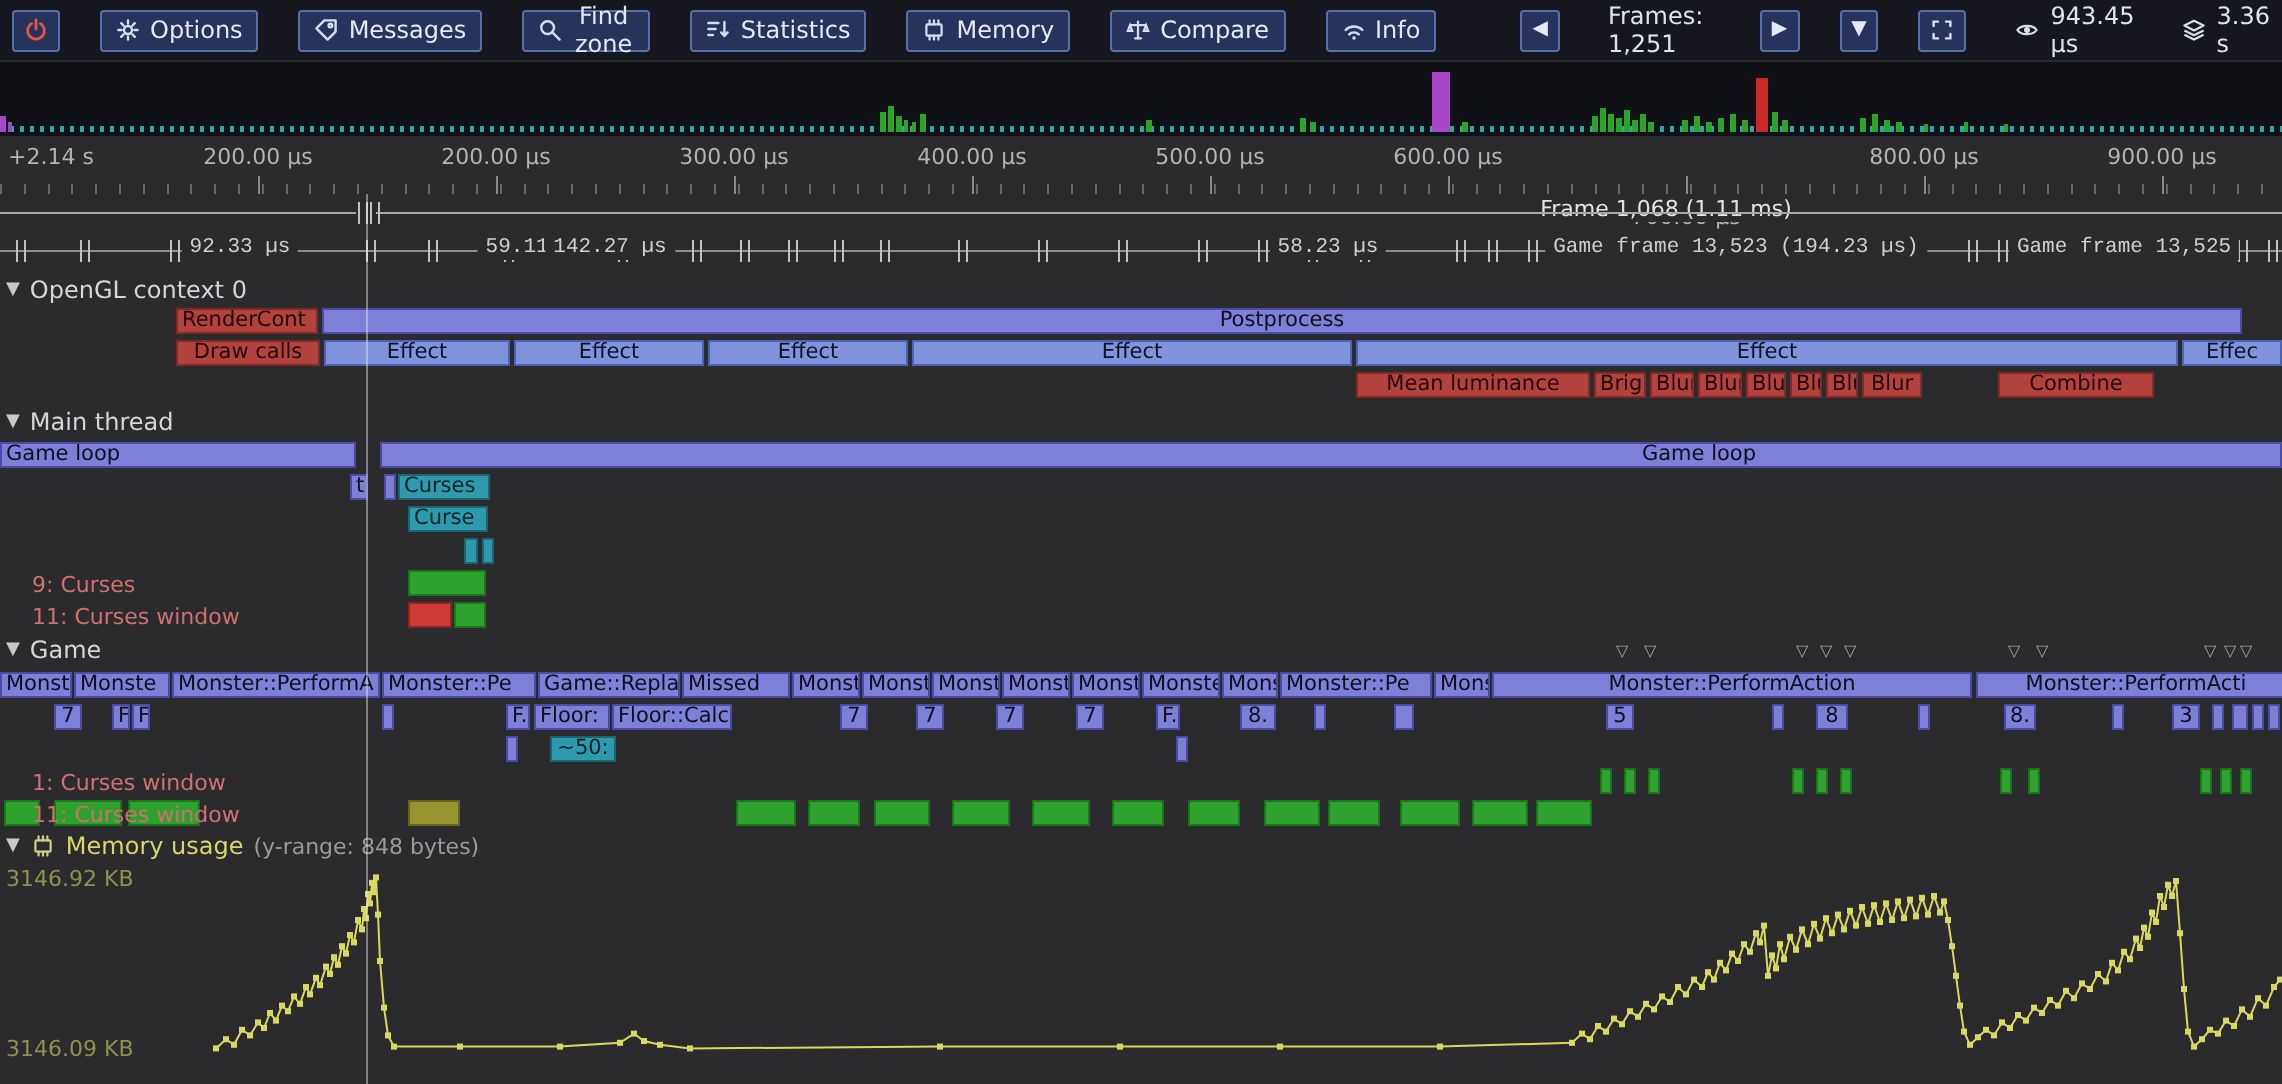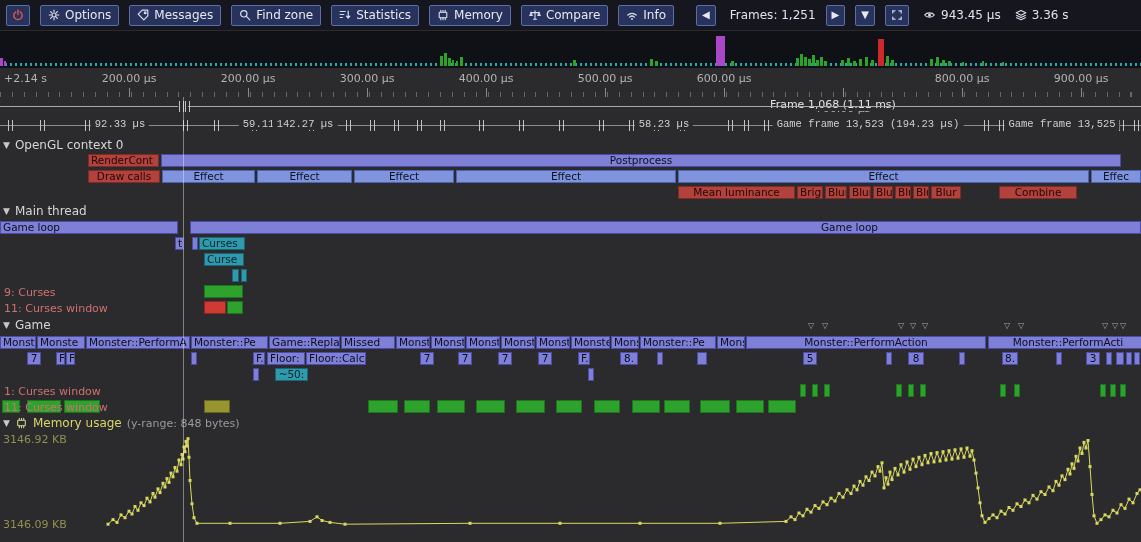--- a/index.html
+++ b/index.html
@@ -3,21 +3,21 @@
 <meta charset="utf-8">
 <style>
   html,body{margin:0;padding:0;background:#1c1c1e;}
   #app{position:relative;width:1141px;height:542px;overflow:hidden;
        background:var(--bg);font-family:"DejaVu Sans","Liberation Sans",sans-serif;
        font-size:11px;color:#ddd;}
   .u{font-family:"DejaVu Sans",sans-serif;}
 
   
   .toolbar{position:absolute;top:0;left:0;right:0;height:30px;background:var(--toolbar-bg);
-           display:flex;align-items:center;gap:10px;padding:0 6px;box-sizing:border-box;}
+           display:flex;align-items:center;gap:20px;padding:0 6px;box-sizing:border-box;}
   .tbtn{display:flex;align-items:center;gap:5px;background:var(--button-bg);
         border:1px solid var(--button-border);border-radius:2px;color:#e6e9f2;
         font-size:12px;font-family:inherit;padding:0 7px;height:21px;cursor:pointer;}
   .tbtn.sq{padding:0 5px;}
   .tbtn .u{font-size:10px;line-height:1;}
   .ticon{flex:0 0 auto;}
   .tstat{display:flex;align-items:center;gap:5px;color:#dfe3ee;font-size:12px;margin-left:4px;}
   .tsep{flex:0 0 2px;}
 
   
@@ -60,21 +60,21 @@
   .z-blue{background:var(--blue);border-color:var(--blue-br);color:#0c1226;}
   .z-red{background:var(--red);border-color:var(--red-br);color:#200808;}
   .z-red2{background:var(--red2);border-color:#8a2522;}
   .z-teal{background:var(--teal);border-color:var(--teal-br);color:#032328;}
   .z-green{background:var(--green);border-color:var(--green-br);}
   .z-olive{background:var(--olive);border-color:var(--olive-br);}
 
   .sechdr{position:absolute;left:3px;display:flex;align-items:center;gap:5px;
           font-size:12px;color:var(--header-text);cursor:pointer;white-space:nowrap;}
   .tri{font-size:9px;color:#c8c8c8;}
-  .plotlabel{position:absolute;left:4px;font-size:11px;color:var(--label-red);
+  .plotlabel{position:absolute;left:16px;font-size:11px;color:var(--label-red);
              cursor:pointer;white-space:nowrap;z-index:3;}
   .marker{position:absolute;top:322px;font-size:8px;color:#a3a3a3;cursor:pointer;line-height:1;}
 
   
   .memhdr{position:absolute;top:416px;left:3px;display:flex;align-items:center;gap:5px;cursor:pointer;}
   .memtitle{color:#d6d66a;font-size:12px;}
   .memrange{color:#9a9a9a;font-size:11px;}
   .memmax{position:absolute;top:433px;left:3px;font-size:11px;color:var(--plot-label);}
   .memmin{position:absolute;top:518px;left:3px;font-size:11px;color:var(--plot-label);}
   #memplot{position:absolute;top:430px;left:0;}

